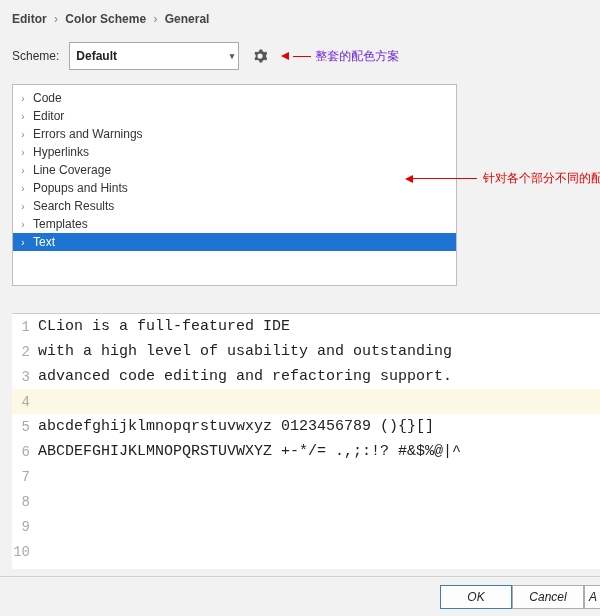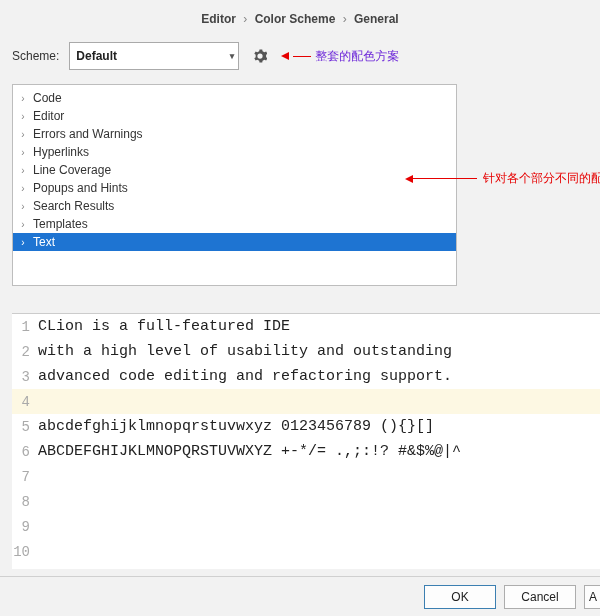--- a/index.html
+++ b/index.html
@@ -13,21 +13,20 @@
     overflow: hidden;
     position: relative;
   }
 
   
   .breadcrumb {
     padding: 12px 12px 10px 12px;
     font-size: 12px;
     font-weight: 600;
     color: #444;
-    text-align: center;
   }
   .breadcrumb .sep {
     color: #888;
     font-weight: 400;
     padding: 0 4px;
     display: inline-block;
   }
 
   
   .scheme-row {
@@ -143,21 +142,21 @@
 
   
   .btnbar {
     position: absolute;
     left: 0; right: 0; bottom: 0;
     height: 40px;
     border-top: 1px solid #d0d0d0;
     background: #f2f2f2;
     display: flex; align-items: center; justify-content: flex-end;
     padding-right: 0;
-    gap: 8px;
+    font-style: italic;
   }
   .btn {
     min-width: 72px; height: 24px;
     border: 1px solid #adadad;
     background: #fdfdfd;
     display: flex; align-items: center; justify-content: center;
     font-size: 12px;
     cursor: pointer;
   }
   .btn.default { border-color: #3c7fb1; }

